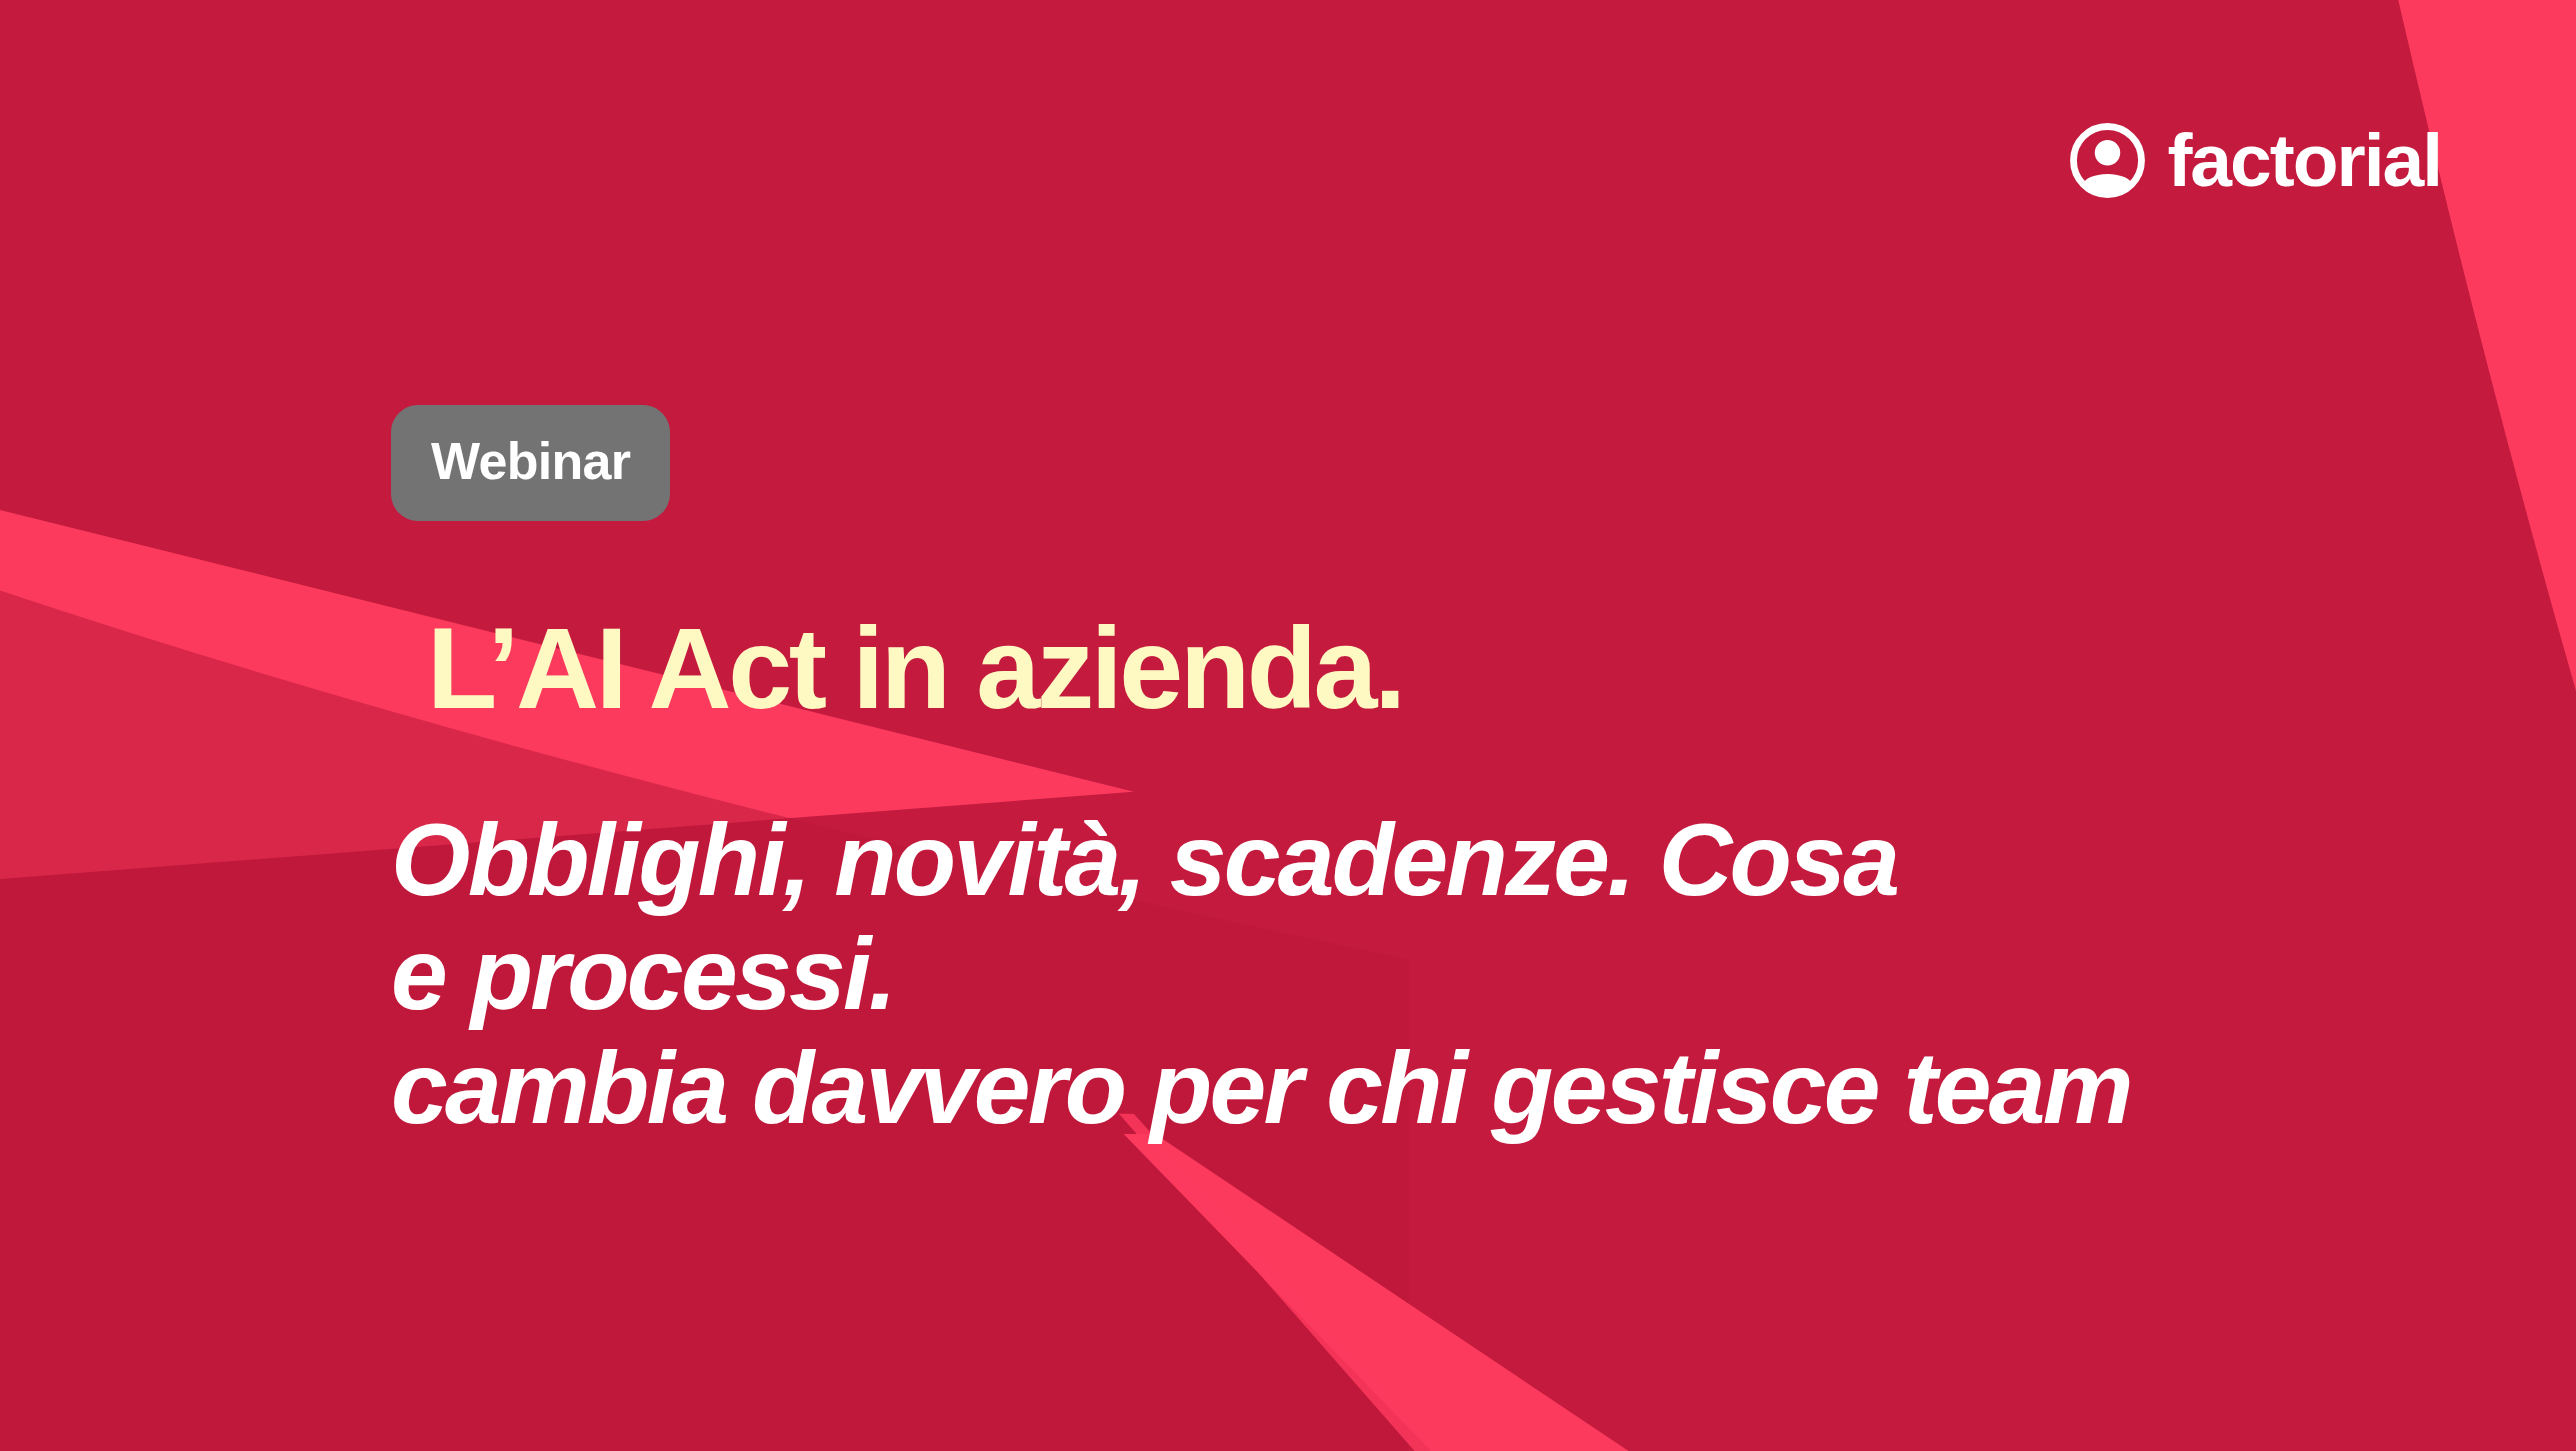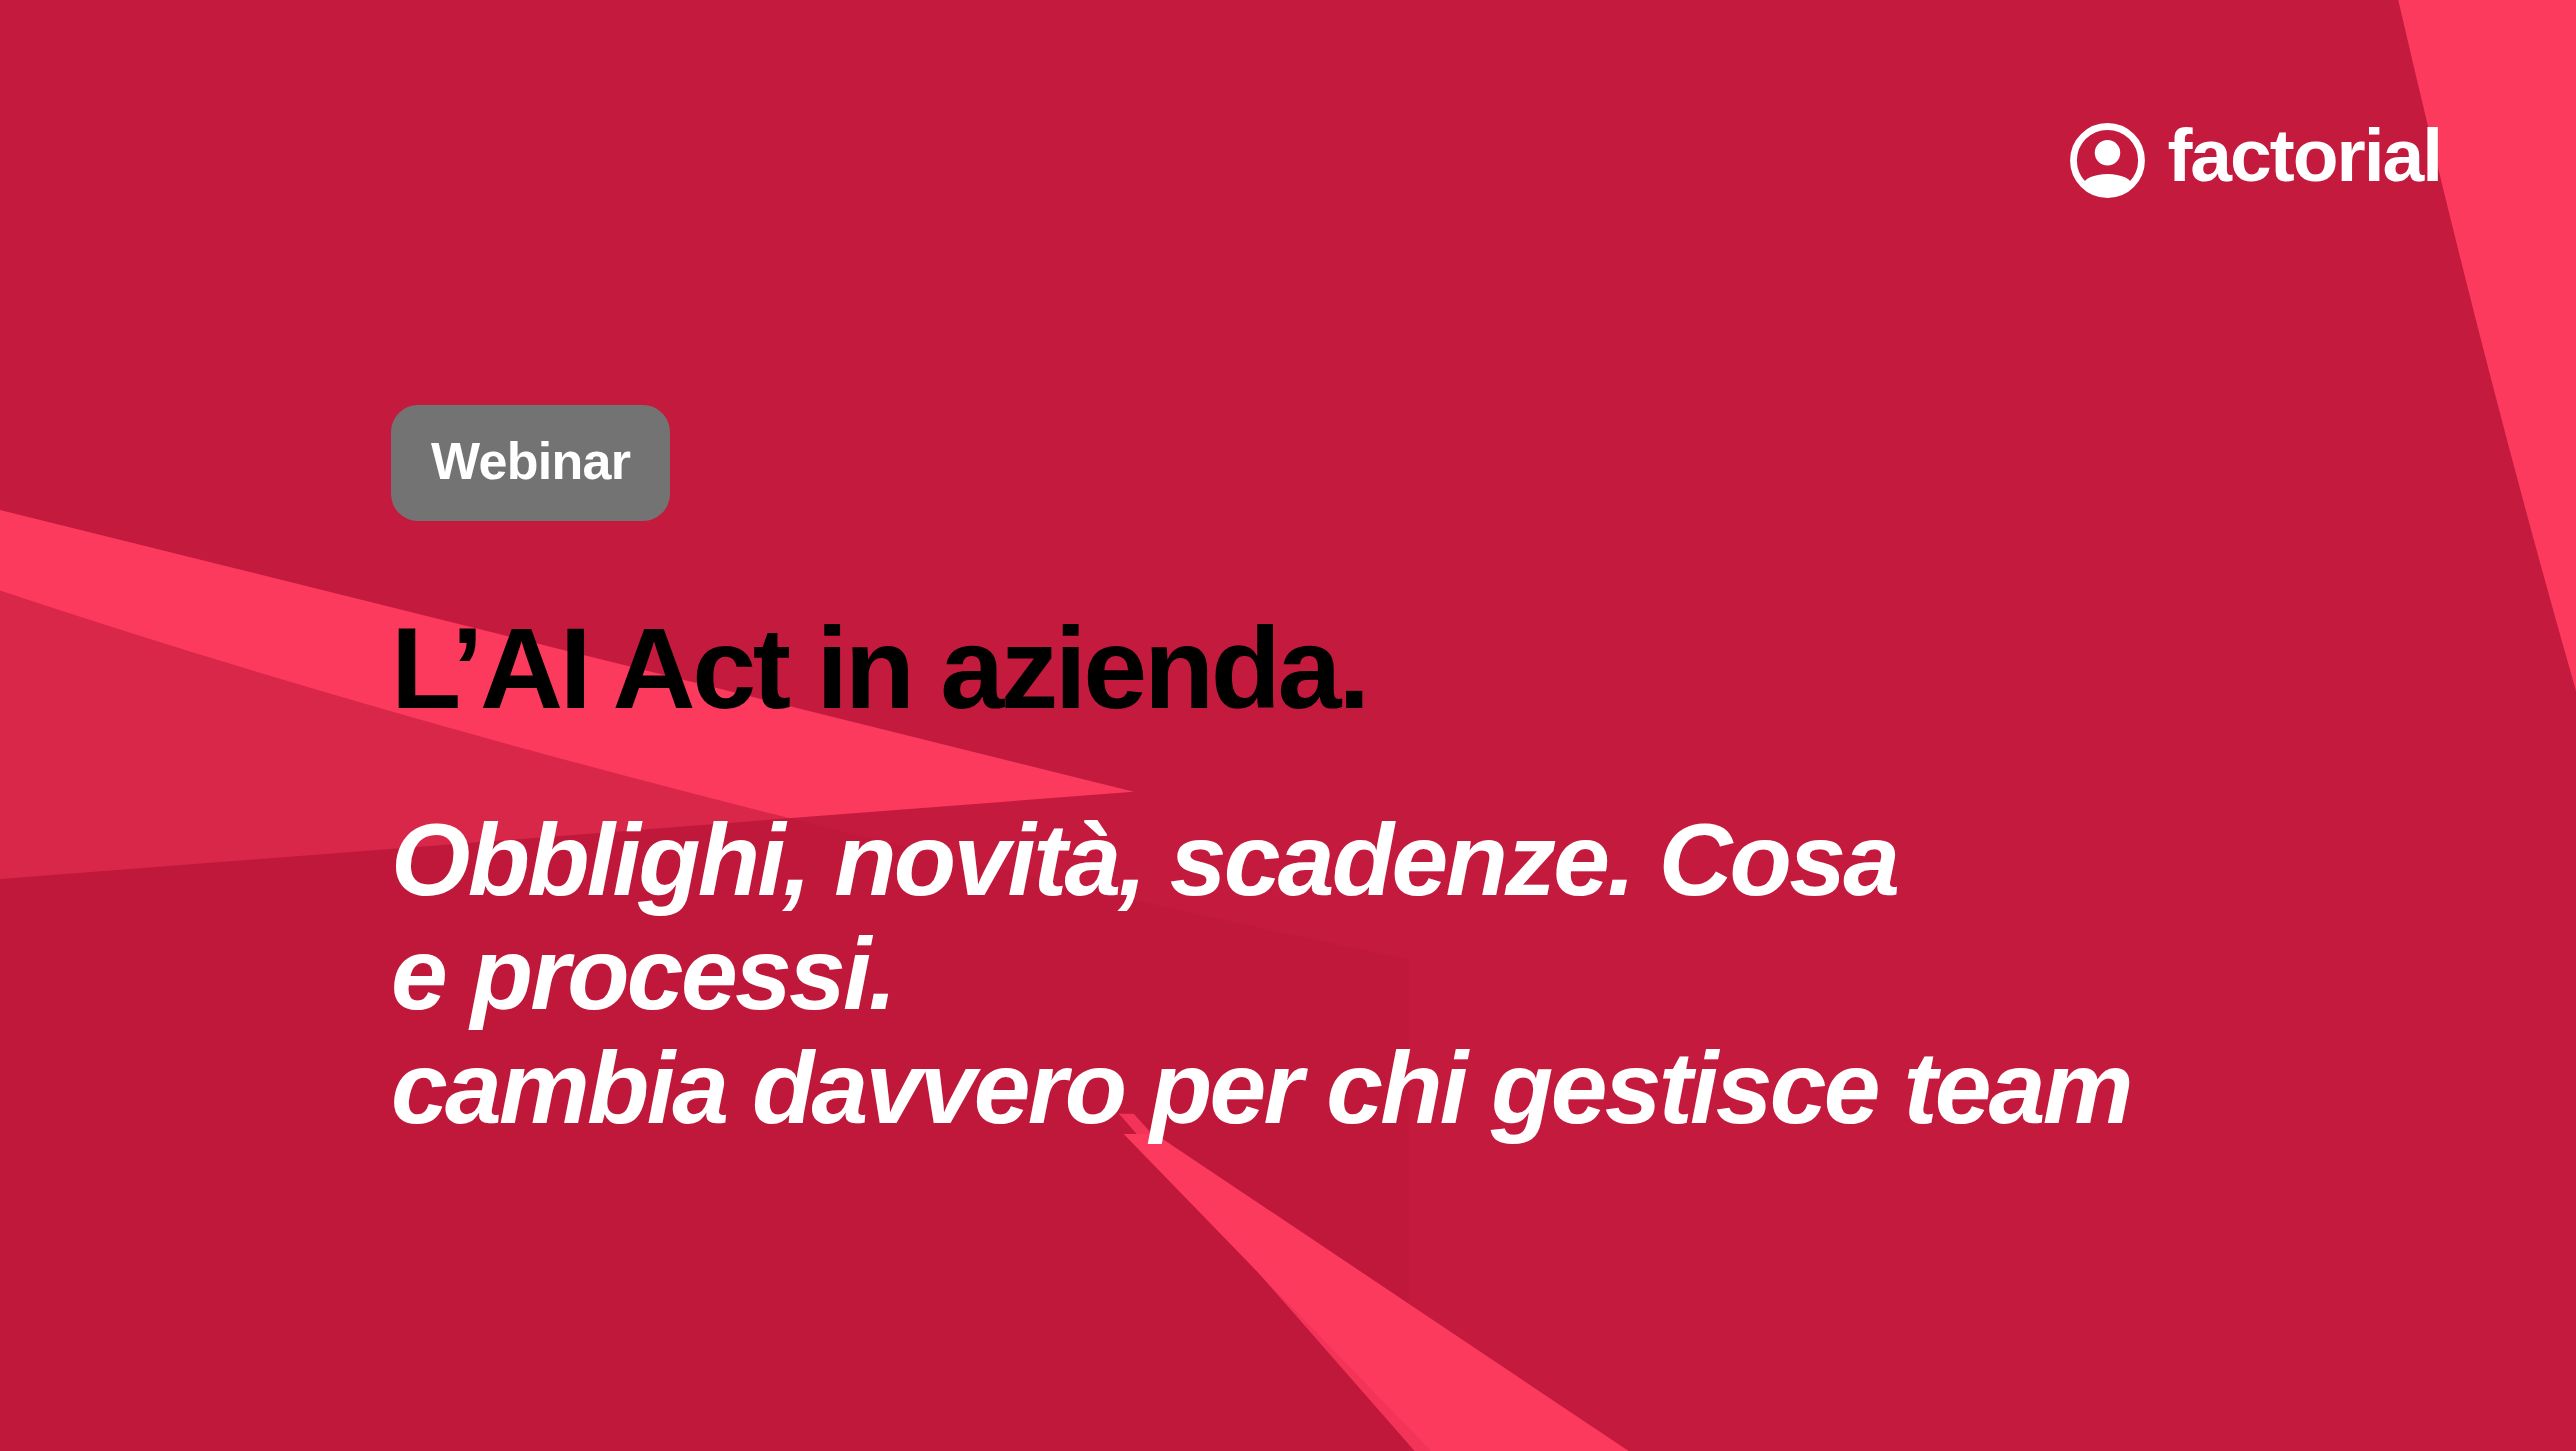--- a/index.html
+++ b/index.html
@@ -24,21 +24,21 @@
     height: 100%;
     display: block;
   }
 
   
   .logo-lockup {
     position: absolute;
     top: 118px;
     left: 2065px;
     display: flex;
-    align-items: flex-start;
+    align-items: center;
     gap: 17.4px;
   }
   .logo-mark {
     width: 85px;
     height: 85px;
     display: block;
     flex: 0 0 auto;
   }
   .logo-word {
     color: #FFFFFF;
@@ -64,26 +64,27 @@
     font-size: 52px;
     font-weight: 700;
     line-height: 1;
     padding: 29.5px 40px 34px 40px;
     border-radius: 27px;
     letter-spacing: -0.7px;
   }
 
   .headline {
     margin-top: 90px;
-    color: #000000;
+    color: #fef9c3;
     font-size: 115px;
     font-weight: 700;
     line-height: 1;
     letter-spacing: -3.4px;
     white-space: nowrap;
+    margin-left: 36px;
   }
 
   .subhead {
     margin-top: 14.8px;
     color: #ffffff;
     font-size: 102px;
     font-weight: 700;
     font-style: italic;
     line-height: 1.12;
     letter-spacing: -2.7px;

